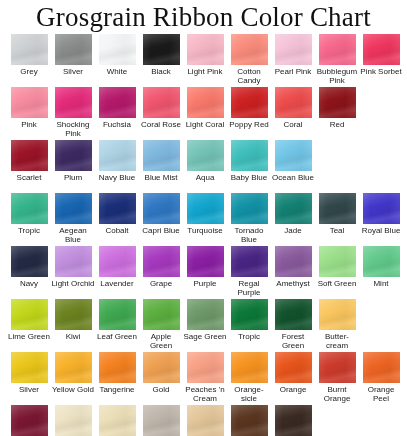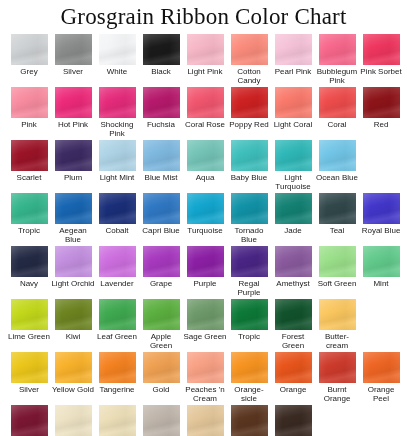--- a/index.html
+++ b/index.html
@@ -16,21 +16,21 @@
   }
   #chart-root {
     width: 407px;
     height: 436px;
     position: relative;
     box-sizing: border-box;
   }
   #chart-title {
     text-align: center;
     font-family: "Liberation Serif", serif;
-    font-size: 23px;
+    font-size: 27px;
     font-weight: 400;
     color: #111111;
     letter-spacing: 0.2px;
     line-height: 28px;
     padding-top: 3px;
     margin: 0;
     white-space: nowrap;
   }
   #swatch-grid {
     position: absolute;
@@ -173,27 +173,20 @@
       </div>
       <div class="swatch-row">
         <div class="swatch-cell">
           <div class="swatch-chip" style="background-color: rgb(249, 140, 160);">
             <div class="sheen"></div>
             <div class="sheen2"></div>
           </div>
           <div class="swatch-label">Pink</div>
         </div>
         <div class="swatch-cell">
-          <div class="swatch-chip" style="background-color: rgb(238, 42, 123);">
-            <div class="sheen"></div>
-            <div class="sheen2"></div>
-          </div>
-          <div class="swatch-label">Hot Pink</div>
-        </div>
-        <div class="swatch-cell">
           <div class="swatch-chip" style="background-color: rgb(230, 43, 124);">
             <div class="sheen"></div>
             <div class="sheen2"></div>
           </div>
           <div class="swatch-label">Shocking Pink</div>
         </div>
         <div class="swatch-cell">
           <div class="swatch-chip" style="background-color: rgb(183, 25, 108);">
             <div class="sheen"></div>
             <div class="sheen2"></div>
@@ -201,34 +194,34 @@
           <div class="swatch-label">Fuchsia</div>
         </div>
         <div class="swatch-cell">
           <div class="swatch-chip" style="background-color: rgb(242, 86, 111);">
             <div class="sheen"></div>
             <div class="sheen2"></div>
           </div>
           <div class="swatch-label">Coral Rose</div>
         </div>
         <div class="swatch-cell">
+          <div class="swatch-chip" style="background-color: rgb(250, 122, 108);">
+            <div class="sheen"></div>
+            <div class="sheen2"></div>
+          </div>
+          <div class="swatch-label">Light Coral</div>
+        </div>
+        <div class="swatch-cell">
           <div class="swatch-chip" style="background-color: rgb(207, 33, 34);">
             <div class="sheen"></div>
             <div class="sheen2"></div>
           </div>
           <div class="swatch-label">Poppy Red</div>
         </div>
         <div class="swatch-cell">
-          <div class="swatch-chip" style="background-color: rgb(250, 122, 108);">
-            <div class="sheen"></div>
-            <div class="sheen2"></div>
-          </div>
-          <div class="swatch-label">Light Coral</div>
-        </div>
-        <div class="swatch-cell">
           <div class="swatch-chip" style="background-color: rgb(239, 76, 76);">
             <div class="sheen"></div>
             <div class="sheen2"></div>
           </div>
           <div class="swatch-label">Coral</div>
         </div>
         <div class="swatch-cell">
           <div class="swatch-chip" style="background-color: rgb(142, 20, 25);">
             <div class="sheen"></div>
             <div class="sheen2"></div>
@@ -249,21 +242,21 @@
             <div class="sheen"></div>
             <div class="sheen2"></div>
           </div>
           <div class="swatch-label">Plum</div>
         </div>
         <div class="swatch-cell">
           <div class="swatch-chip" style="background-color: rgb(174, 212, 230);">
             <div class="sheen"></div>
             <div class="sheen2"></div>
           </div>
-          <div class="swatch-label">Light Mint</div>
+          <div class="swatch-label">Navy Blue</div>
         </div>
         <div class="swatch-cell">
           <div class="swatch-chip" style="background-color: rgb(127, 185, 224);">
             <div class="sheen"></div>
             <div class="sheen2"></div>
           </div>
           <div class="swatch-label">Blue Mist</div>
         </div>
         <div class="swatch-cell">
           <div class="swatch-chip" style="background-color: rgb(116, 196, 183);">
@@ -271,27 +264,20 @@
             <div class="sheen2"></div>
           </div>
           <div class="swatch-label">Aqua</div>
         </div>
         <div class="swatch-cell">
           <div class="swatch-chip" style="background-color: rgb(62, 192, 189);">
             <div class="sheen"></div>
             <div class="sheen2"></div>
           </div>
           <div class="swatch-label">Baby Blue</div>
-        </div>
-        <div class="swatch-cell">
-          <div class="swatch-chip" style="background-color: rgb(47, 184, 184);">
-            <div class="sheen"></div>
-            <div class="sheen2"></div>
-          </div>
-          <div class="swatch-label">Light Turquoise</div>
         </div>
         <div class="swatch-cell">
           <div class="swatch-chip" style="background-color: rgb(114, 198, 232);">
             <div class="sheen"></div>
             <div class="sheen2"></div>
           </div>
           <div class="swatch-label">Ocean Blue</div>
         </div>
       </div>
       <div class="swatch-row">

